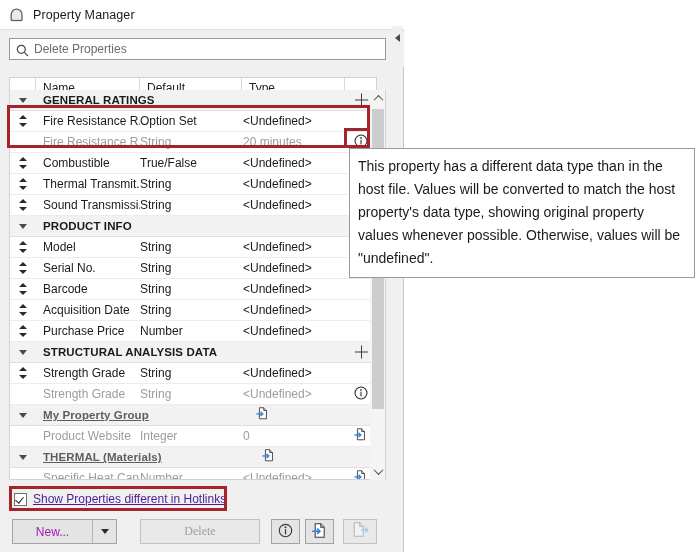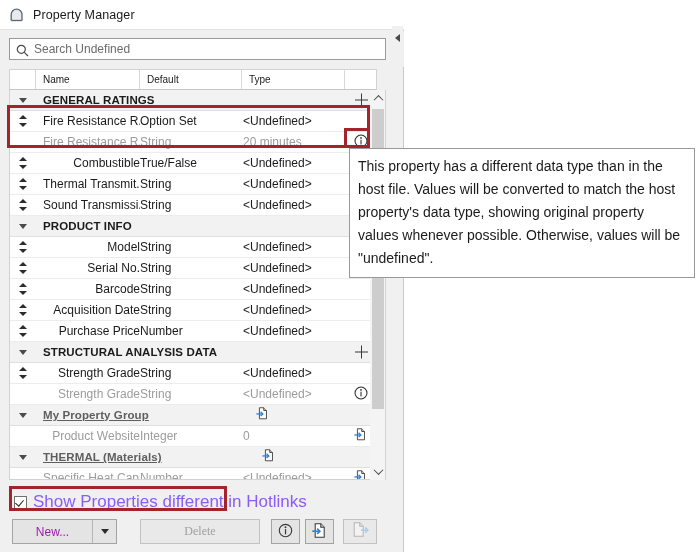--- a/index.html
+++ b/index.html
@@ -39,23 +39,23 @@
     position: absolute; left: 9px; top: 7px;
     width: 377px; height: 22px;
     background: #ffffff; border: 1px solid #9a9a9a;
     display: flex; align-items: center; padding-left: 6px;
   }
   .search-icon { width: 13px; height: 13px; flex: none; margin-right: 5px; }
   .search-ph { font-size: 12px; color: #6b6b6b; }
 
   
   .colhead {
-    position: absolute; left: 9px; top: 69px; width: 368px; height: 21px;
+    position: absolute; left: 9px; top: 77px; width: 368px; height: 21px;
     background: #ffffff; border: 1px solid #d2d2d2; border-bottom: 1px solid #c6c6c6;
-    display: flex; align-items: center; font-size: 10px; color: #1a1a1a;
+    display: flex; align-items: center; font-size: 12px; color: #1a1a1a;
   }
   .colhead .cell { height: 100%; display: flex; align-items: center; padding-left: 7px; }
   .ch-handle { width: 26px; border-right: 1px solid #d8d8d8; padding-left: 0 !important; }
   .ch-name   { width: 104px; border-right: 1px solid #d8d8d8; }
   .ch-type   { width: 103px; border-right: 1px solid #d8d8d8; }
   .ch-def    { width: 102px; border-right: 1px solid #d8d8d8; }
   .ch-pad    { flex: 1; }
 
   
   .grid {
@@ -63,21 +63,21 @@
     width: 368px; height: 390px;
     background: #ffffff;
     border-left: 1px solid #d2d2d2; border-right: 1px solid #d2d2d2;
     border-bottom: 1px solid #d2d2d2;
     overflow: hidden;
   }
   .row { height: 21px; display: flex; align-items: center; position: relative;
          border-bottom: 1px solid #ececec; font-size: 12px; color: #1a1a1a; }
   .row.group { background: #f2f2f2; border-bottom: 1px solid #dfdfdf; font-weight: bold; }
   .row .c-handle { width: 26px; height: 100%; display: flex; align-items: center; justify-content: center; flex: none; }
-  .row .c-name   { width: 104px; padding-left: 7px; overflow: hidden; white-space: nowrap; flex: none; text-align: right; }
+  .row .c-name   { width: 104px; padding-left: 7px; overflow: hidden; white-space: nowrap; flex: none; }
   .row .c-type   { width: 103px; overflow: hidden; white-space: nowrap; flex: none; }
   .row .c-def    { width: 102px; overflow: hidden; white-space: nowrap; flex: none; }
   .row .c-end    { flex: 1; height: 100%; display: flex; align-items: center; justify-content: center; }
   .row.muted .c-name, .row.muted .c-type, .row.muted .c-def { color: #9c9c9c; }
   .row.group .c-name { width: auto; font-size: 11.5px; letter-spacing: .1px; }
   .row.group.sub .c-name { color: #5e5e5e; text-decoration: underline; }
 
   .tri { width: 0; height: 0; border-left: 4.5px solid transparent; border-right: 4.5px solid transparent;
          border-top: 5px solid #4a4a4a; }
   .dragh { position: relative; width: 9px; height: 12px; }
@@ -109,21 +109,21 @@
   .chev.up { transform: rotate(45deg) translate(1px,1px); }
   .chev.dn { transform: rotate(-135deg) translate(1px,1px); }
   .sc-thumb { position: absolute; left: 2px; top: 19px; width: 12px; height: 300px; background: #cdcdcd; }
 
   
   .cbrow { position: absolute; left: 14px; top: 492px; display: flex; align-items: center; }
   .cbox { width: 13px; height: 13px; background: #fff; border: 1px solid #707070; position: relative; flex: none; }
   .cbox .tick { position: absolute; left: 2px; top: 1.5px; width: 5px; height: 8px;
                 border-right: 1.6px solid #1f1f1f; border-bottom: 1.6px solid #1f1f1f;
                 transform: rotate(40deg); }
-  .cblabel { font-size: 17px; color: #8b5cf6; margin-left: 6px; }
+  .cblabel { font-size: 12px; color: #4c1d95; margin-left: 6px; text-decoration: underline; }
 
   
   .btnbar { position: absolute; left: 0; top: 514px; width: 404px; height: 38px; }
   .btn {
     position: absolute; background: #e4e4e4; border: 1px solid #a3a3a3;
     display: flex; align-items: center; justify-content: center;
     font-size: 12px; color: #a21caf; height: 25px;
   }
   .btn.disabled { background: #e9e9e9; border-color: #c2c2c2; color: #a0a0a0; font-family: Liberation Serif, serif; }
   .btn-new { left: 12px; top: 5px; width: 105px; padding-right: 24px; }
@@ -177,21 +177,21 @@
     </div>
 
     <div class="searchbar-wrap">
       <div class="searchbox">
         <span class="search-icon">
           <svg width="13" height="13" viewBox="0 0 13 13">
             <circle cx="5.3" cy="5.3" r="4" fill="none" stroke="#4a4a4a" stroke-width="1.2"></circle>
             <line x1="8.3" y1="8.3" x2="12" y2="12" stroke="#4a4a4a" stroke-width="1.2"></line>
           </svg>
         </span>
-        <span class="search-ph">Search Undefined</span>
+        <span class="search-ph">Delete Properties</span>
       </div>
     </div>
 
     <div class="colhead">
       <div class="cell ch-handle"></div>
       <div class="cell ch-name">Name</div>
       <div class="cell ch-def">Default</div>
       <div class="cell ch-type">Type</div>
       <div class="cell ch-pad"></div>
     </div>

